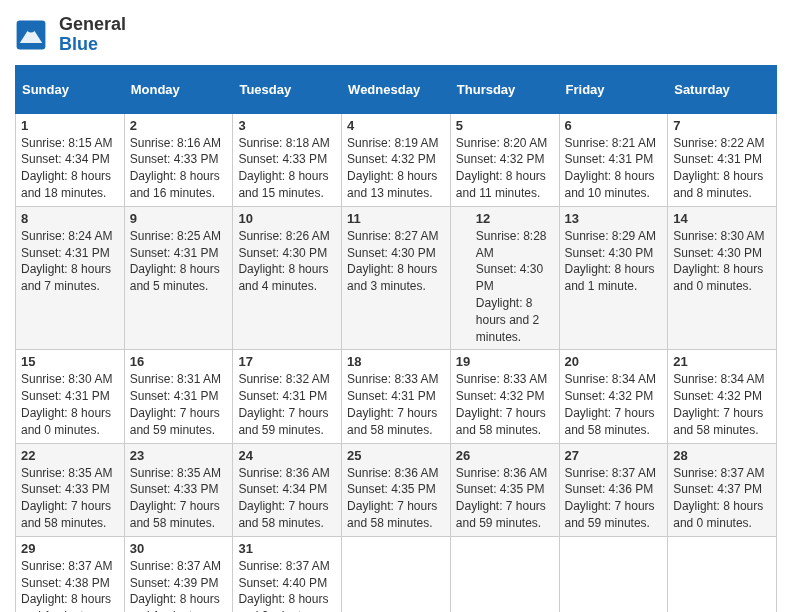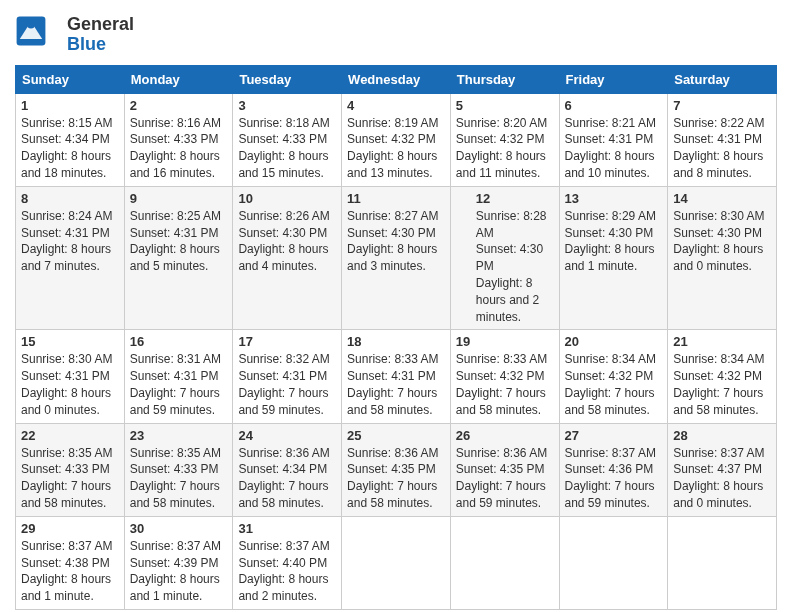--- a/index.html
+++ b/index.html
@@ -11,22 +11,22 @@
       padding: 15px;
     }
     .header {
       display: flex;
       justify-content: space-between;
       align-items: flex-start;
       margin-bottom: 10px;
     }
     .logo {
       display: flex;
-      align-items: flex-start;
-      gap: 20px;
+      align-items: center;
+      gap: 12px;
     }
     .logo-text {
       font-size: 18px;
       font-weight: bold;
       color: #333;
       line-height: 1.1;
     }
     .logo-icon {
       width: 32px;
       height: 32px;
@@ -48,21 +48,21 @@
       width: 100%;
       border-collapse: collapse;
       border: 1px solid #ccc;
     }
     .calendar th {
       background: #1a6bb5;
       color: #fff;
       font-size: 13px;
       font-weight: bold;
       text-align: left;
-      padding: 6px 6px;
+      padding: 16px 6px;
       border: 1px solid #1a6bb5;
       margin-left: 36px;
     }
     .calendar td {
       vertical-align: top;
       border: 1px solid #ccc;
       padding: 4px 5px;
       width: calc(100% / 7);
       min-height: 80px;
       background: #fff;

